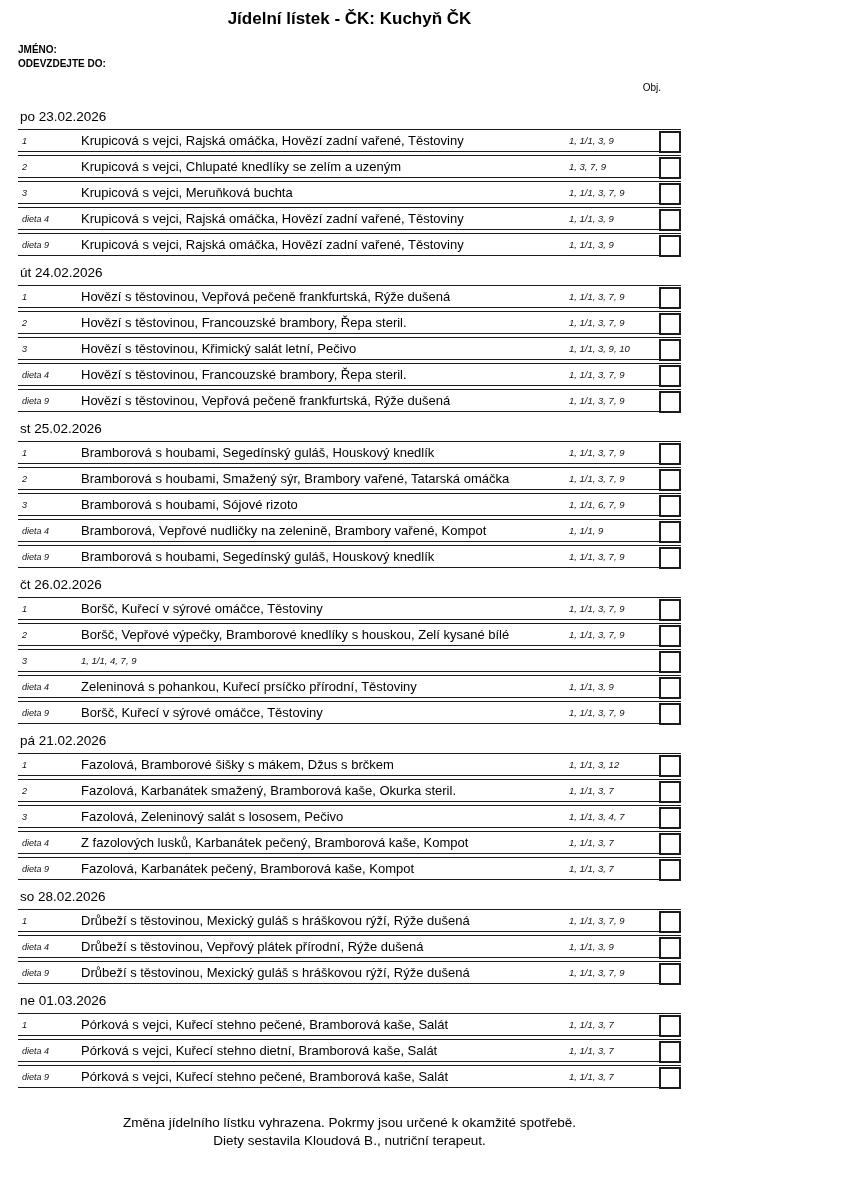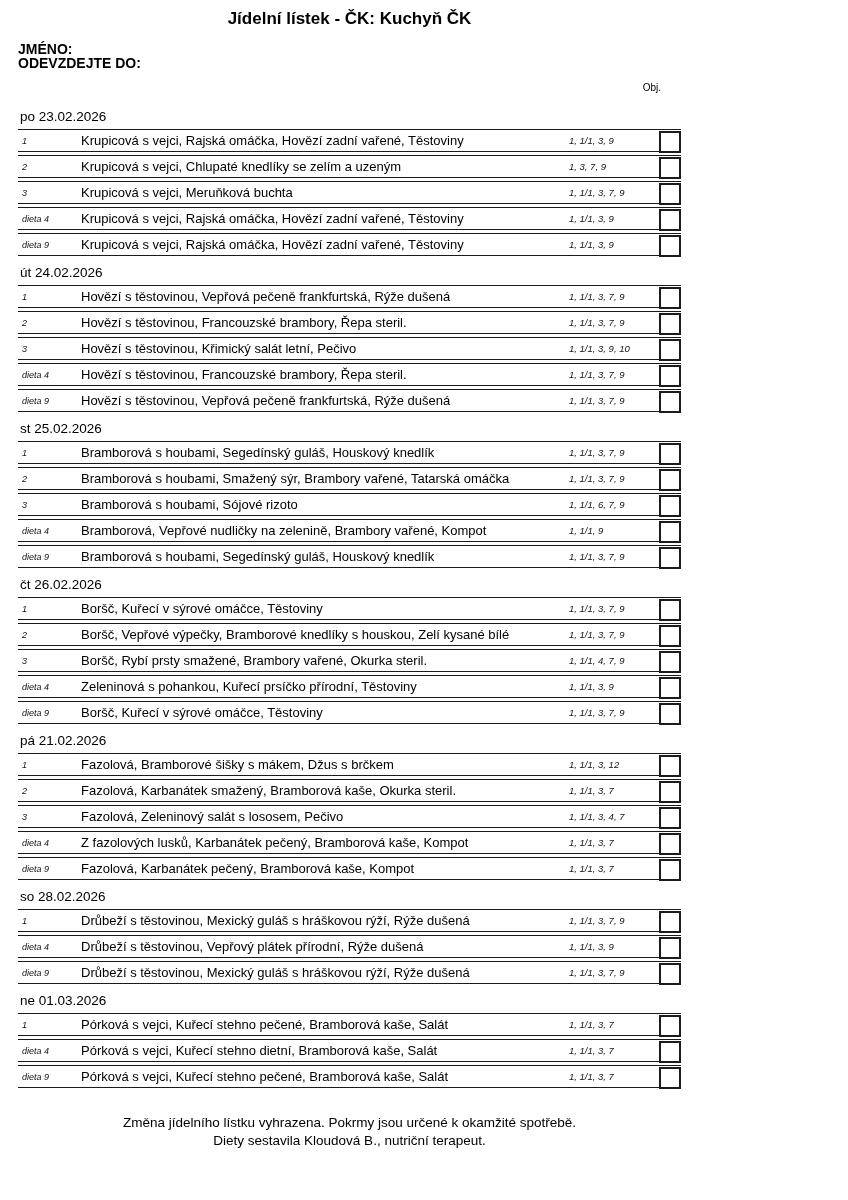--- a/index.html
+++ b/index.html
@@ -15,21 +15,21 @@
 
   .title {
     text-align: center;
     font-weight: bold;
     font-size: 17px;
     line-height: 20px;
     padding-top: 9px;
   }
   .meta-label {
     font-weight: bold;
-    font-size: 14px;
+    font-size: 10px;
     line-height: 13px;
     margin-left: 18px;
   }
   .label-name { margin-top: 14px; }
   .label-deadline { margin-top: 1px; }
   .obj-label {
     text-align: right;
     font-size: 10px;
     line-height: 11px;
     margin: 12px 38px 0 7px;
@@ -233,21 +233,20 @@
 
   <div class="menu-row">
     <span class="row-num">2</span>
     <span class="row-meal">Boršč, Vepřové výpečky, Bramborové knedlíky s houskou, Zelí kysané bílé</span>
     <span class="row-allergens">1, 1/1, 3, 7, 9</span>
     <span class="row-checkbox"></span>
   </div>
 
   <div class="menu-row">
     <span class="row-num">3</span>
-    <span class="row-meal">Boršč, Rybí prsty smažené, Brambory vařené, Okurka steril.</span>
     <span class="row-allergens">1, 1/1, 4, 7, 9</span>
     <span class="row-checkbox"></span>
   </div>
 
   <div class="menu-row">
     <span class="row-num">dieta 4</span>
     <span class="row-meal">Zeleninová s pohankou, Kuřecí prsíčko přírodní, Těstoviny</span>
     <span class="row-allergens">1, 1/1, 3, 9</span>
     <span class="row-checkbox"></span>
   </div>

